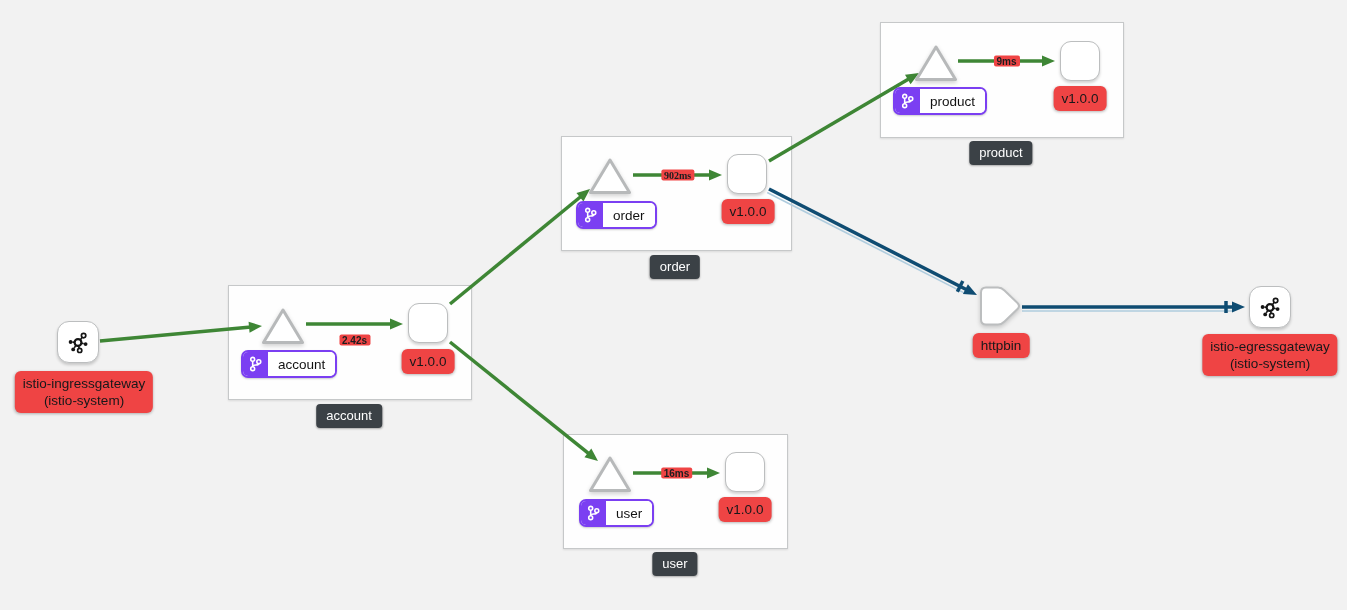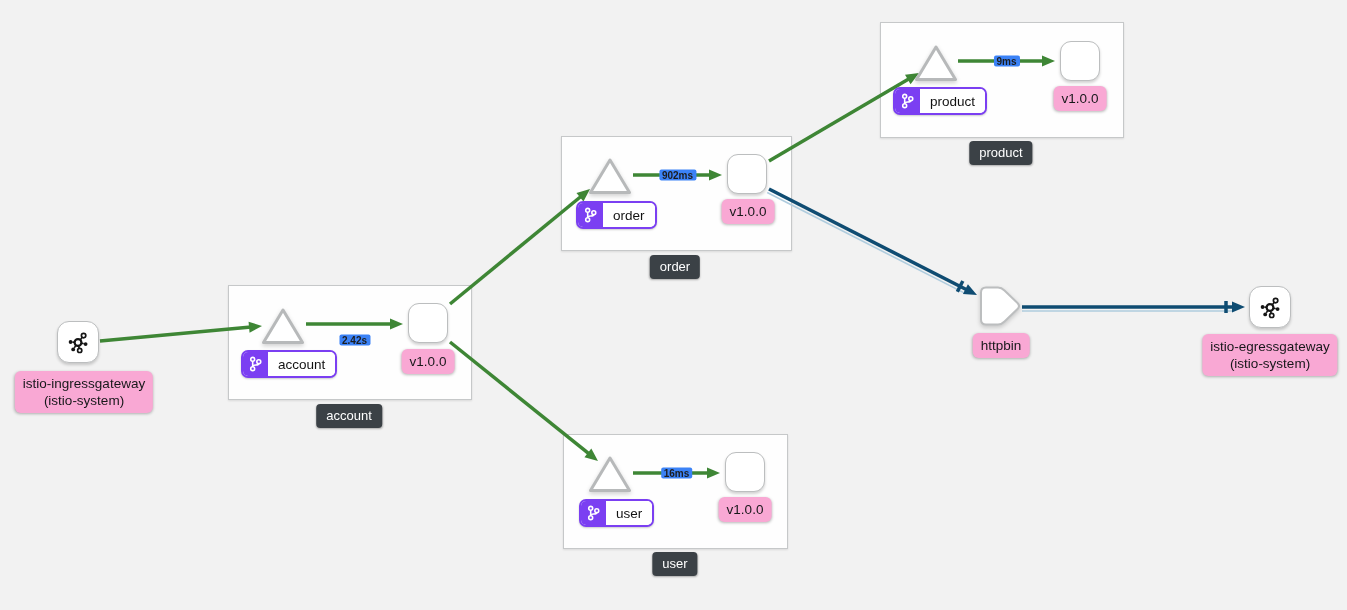--- a/index.html
+++ b/index.html
@@ -34,21 +34,21 @@
   #v-user{left:725px;top:452px;}
 
   
   .gw{width:42px;height:42px;border:1.5px solid #bcbebf;border-radius:12px;background:#fff;
       box-shadow:0 2px 3px rgba(0,0,0,0.18);box-sizing:border-box;display:flex;align-items:center;justify-content:center;}
   #node-ingress{left:57px;top:321px;}
   #node-egress{left:1249px;top:286px;}
   #node-httpbin{left:978px;top:285px;width:44px;height:42px;filter:drop-shadow(0 2px 2px rgba(0,0,0,0.18));}
 
   
-  .node-label{background:#f9a8d4;border-radius:6px;box-shadow:0 1px 3px rgba(0,0,0,0.28);
+  .node-label{background:#ef4444;border-radius:6px;box-shadow:0 1px 3px rgba(0,0,0,0.28);
       color:#17181a;font-size:13.5px;line-height:17px;text-align:center;padding:4px 8px;
       transform:translateX(-50%);white-space:nowrap;}
   #lbl-ingress{left:84px;top:371px;}
   #lbl-egress{left:1270px;top:334px;}
   #lbl-httpbin{left:1001px;top:333px;}
   #lbl-v-account{left:428px;top:349px;}
   #lbl-v-order{left:748px;top:199px;}
   #lbl-v-product{left:1080px;top:86px;}
   #lbl-v-user{left:745px;top:497px;}
 
@@ -64,21 +64,21 @@
   .app-badge{display:flex;align-items:stretch;height:28px;border:2px solid #7b3ff2;border-radius:7px;
       background:#fff;box-sizing:border-box;overflow:hidden;box-shadow:0 1px 2px rgba(0,0,0,0.2);}
   .app-badge .ic{width:25px;background:#7b3ff2;display:flex;align-items:center;justify-content:center;}
   .app-badge .tx{display:flex;align-items:center;padding:0 10px;font-size:13.5px;color:#121212;background:#fff;}
   #ab-account{left:241px;top:350px;}
   #ab-order{left:576px;top:201px;}
   #ab-product{left:893px;top:87px;}
   #ab-user{left:579px;top:499px;}
 
   
-  .edge-label{transform:translate(-50%,-50%);background:#3b82f6;padding:0 3px;border-radius:2px;
+  .edge-label{transform:translate(-50%,-50%);background:#ef4444;padding:0 3px;border-radius:2px;
       font-size:10px;font-weight:600;color:#1c1d1f;white-space:nowrap;}
 </style>
 </head>
 <body>
 
 <div class="canvas">
 
   <div class="group-box" id="group-account"></div>
   <div class="group-box" id="group-order"></div>
   <div class="group-box" id="group-product"></div>
@@ -256,16 +256,16 @@
           <path d="M11.5 8.6 C11.5 10.8 5 9.4 5 11.6"></path>
       </svg>
     </span>
     <span class="tx">user</span>
   </div>
   <div class="node vsq" id="v-user"></div>
   <div class="node-label" id="lbl-v-user">v1.0.0</div>
   <div class="group-badge" id="gb-user">user</div>
 
 <div class="edge-label" style="left: 354.5px; top: 340px; text-align: right;">2.42s</div>
-    <div class="edge-label" style="left: 677.5px; top: 175px;">902ms</div>
+    <div class="edge-label" style="left: 677.5px; top: 175px; font-family: Liberation Serif, serif;">902ms</div>
     <div class="edge-label" style="left: 1006.5px; top: 61px;">9ms</div>
     <div class="edge-label" style="left: 676.5px; top: 473px; text-align: right;">16ms</div>
   </div>
 
 </body></html>

